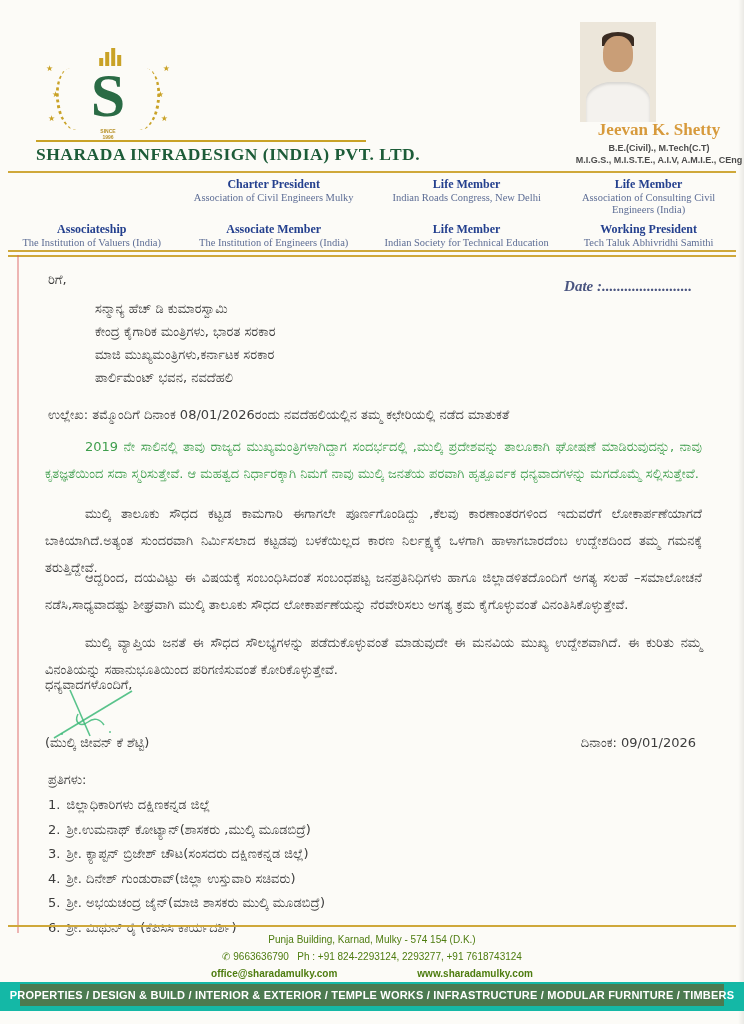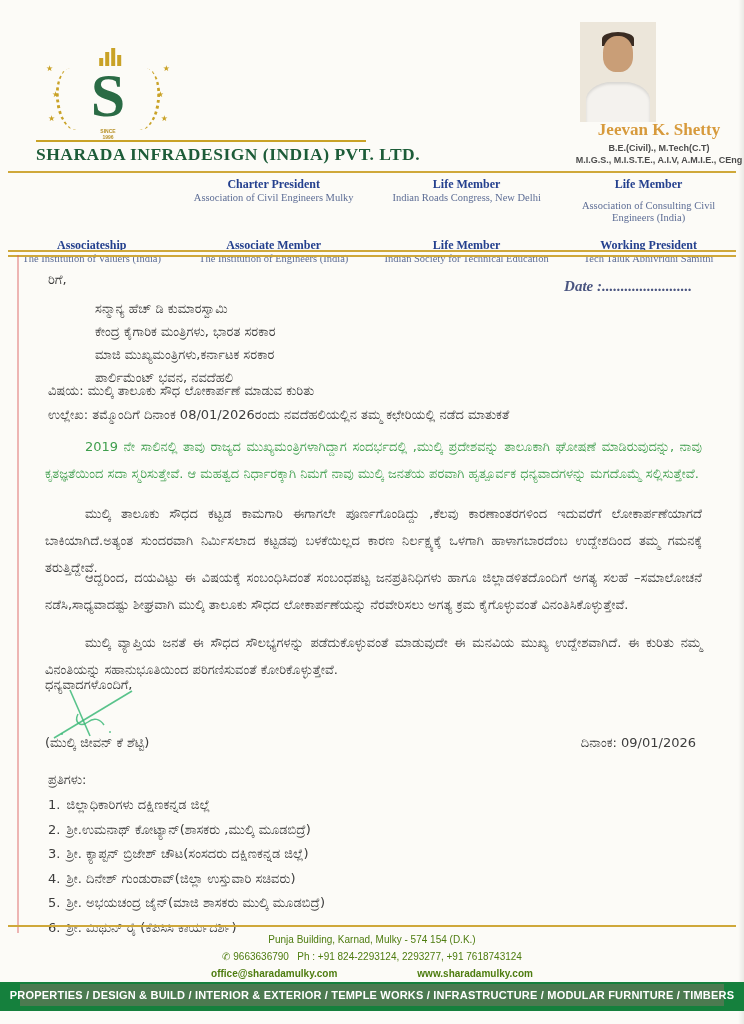--- a/index.html
+++ b/index.html
@@ -67,21 +67,21 @@
   .copies .item { display:flex; gap:6px; }
   
   .red-line { position:absolute; left:17px; top:255px; width:2px; height:678px; background:rgba(219,96,96,.45); }
   .edge-shade { position:absolute; right:0; top:0; width:6px; height:100%; background:linear-gradient(to left, rgba(0,0,0,.07), rgba(0,0,0,0)); }
   
   .foot-rule { position:absolute; left:8px; right:8px; top:925px; height:2px; background:#cfa83a; }
   .foot-line { position:absolute; left:0; right:0; text-align:center; color:#4d7c0f; font-size:10px; font-family:"Liberation Sans",sans-serif; }
   .f-addr { top:934px; }
   .f-phone { top:951px; }
   .f-web { top:968px; display:flex; justify-content:center; gap:80px;font-weight:bold; }
-  .services-bar-outer { position:absolute; left:0; right:0; top:982px; height:29px; background:#15803d; }
+  .services-bar-outer { position:absolute; left:0; right:0; top:982px; height:29px; background:#14b8a6; }
   .services-bar {
     position:absolute; left:20px; right:20px; top:2px; height:22px; background:#4c7a50;
     display:flex; align-items:center; justify-content:center;
     color:#ffffff; font-weight:bold; font-size:11px; letter-spacing:.2px; font-family:"Liberation Sans",sans-serif;
     white-space:nowrap;
   }
 </style>
 </head>
 <body>
 
@@ -131,21 +131,21 @@
     <div class="affil-cell">
       <div class="affil-title">Charter President</div>
       <div class="affil-org">Association of Civil Engineers Mulky</div>
     </div>
     <div class="affil-cell">
       <div class="affil-title">Life Member</div>
       <div class="affil-org">Indian Roads Congress, New Delhi</div>
     </div>
     <div class="affil-cell">
       <div class="affil-title">Life Member</div>
-      <div class="affil-org" style="max-width:180px;margin:8px auto">Association of Consulting Civil Engineers (India)</div>
+      <div class="affil-org" style="max-width:180px;margin:0 auto">Association of Consulting Civil Engineers (India)</div>
     </div>
     <div class="affil-cell">
       <div class="affil-title">Associateship</div>
       <div class="affil-org">The Institution of Valuers (India)</div>
     </div>
     <div class="affil-cell">
       <div class="affil-title">Associate Member</div>
       <div class="affil-org">The Institution of Engineers (India)</div>
     </div>
     <div class="affil-cell">
@@ -168,21 +168,20 @@
   <div class="salutation kn">ರಿಗೆ,</div>
   <div class="date-line">Date :........................</div>
 
   <div class="addressee kn">
     <div>ಸನ್ಮಾನ್ಯ ಹೆಚ್ ಡಿ ಕುಮಾರಸ್ವಾಮಿ</div>
     <div>ಕೇಂದ್ರ ಕೈಗಾರಿಕ ಮಂತ್ರಿಗಳು, ಭಾರತ ಸರಕಾರ</div>
     <div>ಮಾಜಿ ಮುಖ್ಯಮಂತ್ರಿಗಳು,ಕರ್ನಾಟಕ ಸರಕಾರ</div>
     <div>ಪಾರ್ಲಿಮೆಂಟ್ ಭವನ, ನವದೆಹಲಿ</div>
   </div>
 
-  <div class="subject kn">ವಿಷಯ: ಮುಲ್ಕಿ ತಾಲೂಕು ಸೌಧ ಲೋಕಾರ್ಪಣೆ ಮಾಡುವ ಕುರಿತು</div>
   <div class="reference kn">ಉಲ್ಲೇಖ: ತಮ್ಮೊಂದಿಗೆ ದಿನಾಂಕ 08/01/2026ರಂದು ನವದೆಹಲಿಯಲ್ಲಿನ ತಮ್ಮ ಕಛೇರಿಯಲ್ಲಿ ನಡೆದ ಮಾತುಕತೆ</div>
 
   <div class="para green p1 kn">2019 ನೇ ಸಾಲಿನಲ್ಲಿ ತಾವು ರಾಜ್ಯದ ಮುಖ್ಯಮಂತ್ರಿಗಳಾಗಿದ್ದಾಗ ಸಂದರ್ಭದಲ್ಲಿ ,ಮುಲ್ಕಿ ಪ್ರದೇಶವನ್ನು ತಾಲೂಕಾಗಿ ಘೋಷಣೆ ಮಾಡಿರುವುದನ್ನು, ನಾವು ಕೃತಜ್ಞತೆಯಿಂದ ಸದಾ ಸ್ಮರಿಸುತ್ತೇವೆ. ಆ ಮಹತ್ವದ ನಿರ್ಧಾರಕ್ಕಾಗಿ ನಿಮಗೆ ನಾವು ಮುಲ್ಕಿ ಜನತೆಯ ಪರವಾಗಿ ಹೃತ್ಪೂರ್ವಕ ಧನ್ಯವಾದಗಳನ್ನು ಮಗದೊಮ್ಮೆ ಸಲ್ಲಿಸುತ್ತೇವೆ.</div>
   <div class="para p2 kn">ಮುಲ್ಕಿ ತಾಲೂಕು ಸೌಧದ ಕಟ್ಟಡ ಕಾಮಗಾರಿ ಈಗಾಗಲೇ ಪೂರ್ಣಗೊಂಡಿದ್ದು ,ಕೆಲವು ಕಾರಣಾಂತರಗಳಿಂದ ಇದುವರೆಗೆ ಲೋಕಾರ್ಪಣೆಯಾಗದೆ ಬಾಕಿಯಾಗಿದೆ.ಅತ್ಯಂತ ಸುಂದರವಾಗಿ ನಿರ್ಮಿಸಲಾದ ಕಟ್ಟಡವು ಬಳಕೆಯಿಲ್ಲದ ಕಾರಣ ನಿರ್ಲಕ್ಷ್ಯಕ್ಕೆ ಒಳಗಾಗಿ ಹಾಳಾಗಬಾರದೆಂಬ ಉದ್ದೇಶದಿಂದ ತಮ್ಮ ಗಮನಕ್ಕೆ ತರುತ್ತಿದ್ದೇವೆ.</div>
   <div class="para p3 kn">ಆದ್ದರಿಂದ, ದಯವಿಟ್ಟು ಈ ವಿಷಯಕ್ಕೆ ಸಂಬಂಧಿಸಿದಂತೆ ಸಂಬಂಧಪಟ್ಟ ಜನಪ್ರತಿನಿಧಿಗಳು ಹಾಗೂ ಜಿಲ್ಲಾಡಳಿತದೊಂದಿಗೆ ಅಗತ್ಯ ಸಲಹೆ –ಸಮಾಲೋಚನೆ ನಡೆಸಿ,ಸಾಧ್ಯವಾದಷ್ಟು ಶೀಘ್ರವಾಗಿ ಮುಲ್ಕಿ ತಾಲೂಕು ಸೌಧದ ಲೋಕಾರ್ಪಣೆಯನ್ನು ನೆರವೇರಿಸಲು ಅಗತ್ಯ ಕ್ರಮ ಕೈಗೊಳ್ಳುವಂತೆ ವಿನಂತಿಸಿಕೊಳ್ಳುತ್ತೇವೆ.</div>
   <div class="para p4 kn">ಮುಲ್ಕಿ ವ್ಯಾಪ್ತಿಯ ಜನತೆ ಈ ಸೌಧದ ಸೌಲಭ್ಯಗಳನ್ನು ಪಡೆದುಕೊಳ್ಳುವಂತೆ ಮಾಡುವುದೇ ಈ ಮನವಿಯ ಮುಖ್ಯ ಉದ್ದೇಶವಾಗಿದೆ. ಈ ಕುರಿತು ನಮ್ಮ ವಿನಂತಿಯನ್ನು ಸಹಾನುಭೂತಿಯಿಂದ ಪರಿಗಣಿಸುವಂತೆ ಕೋರಿಕೊಳ್ಳುತ್ತೇವೆ.</div>
 
   <div class="closing kn">ಧನ್ಯವಾದಗಳೊಂದಿಗೆ,</div>
 
   <svg class="signature" width="140" height="55" viewBox="0 0 140 55">

